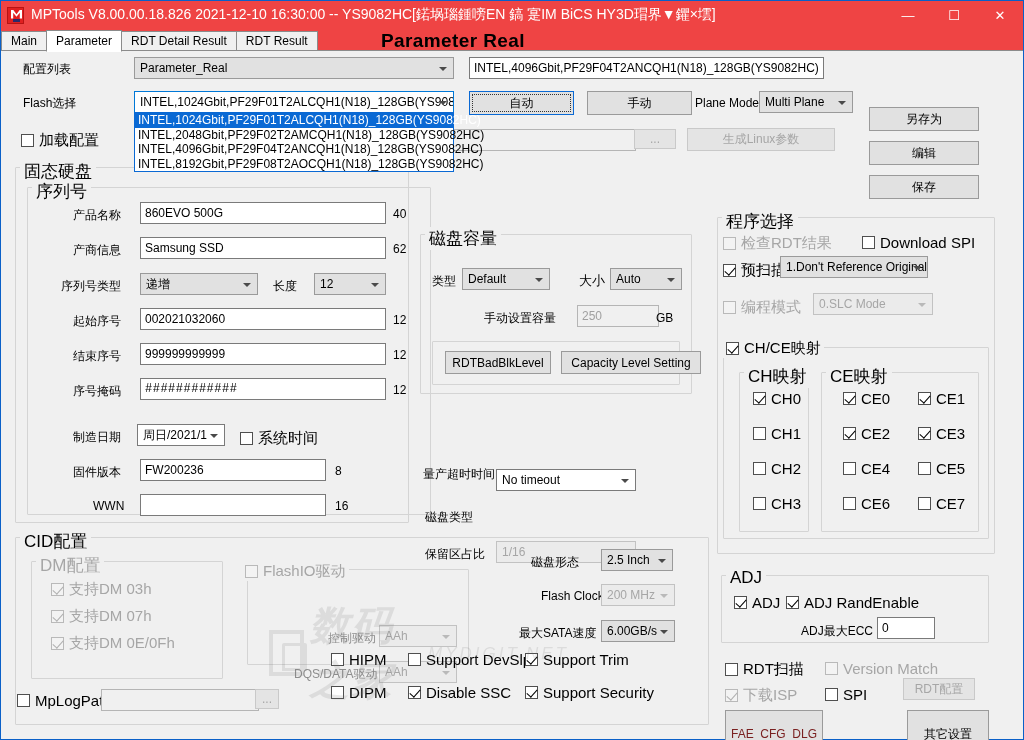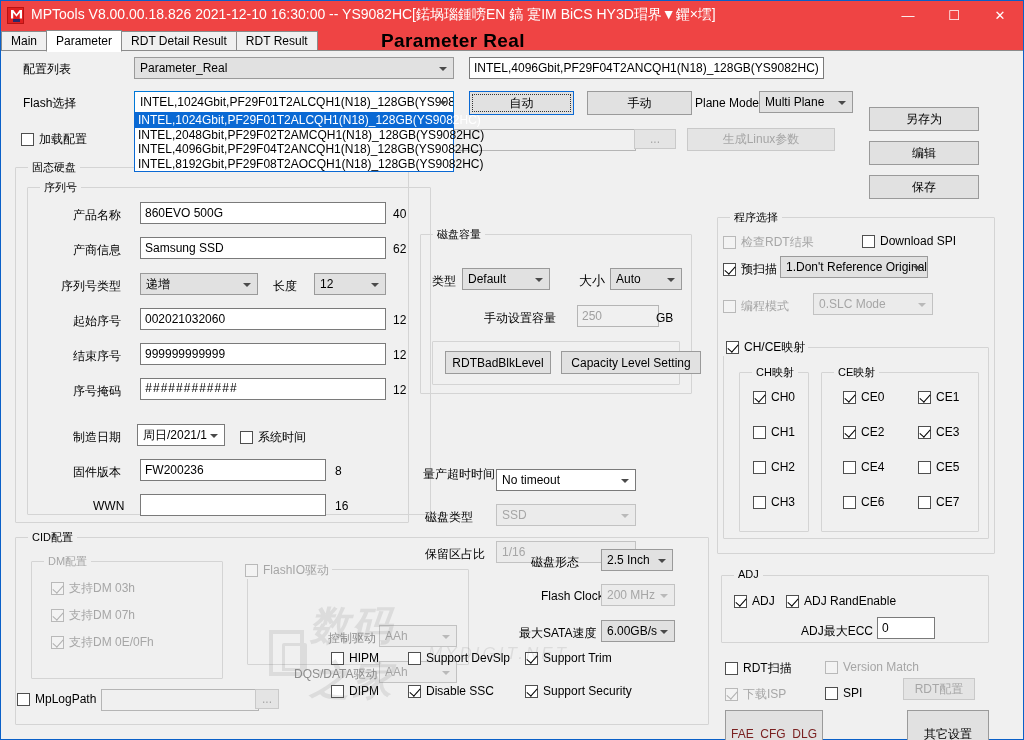--- a/index.html
+++ b/index.html
@@ -94,36 +94,36 @@
     border:1px solid #9a9a9a; background:#e1e1e1; height:24px;
     display:flex; align-items:center; justify-content:center;
     font-size:12px; white-space:nowrap; user-select:none;
   }
   .btn.focus { border:1px solid #0a69d4; }
   .btn.focus .inner { border:1px dotted #333; width:calc(100% - 4px); height:18px;
     display:flex; align-items:center; justify-content:center; }
   .btn.dis { color:#a6a6a6; border-color:#c9c9c9; background:#e4e4e4; }
   .btn.sm { height:20px; }
 
-  .cb { display:flex; align-items:center; gap:5px; white-space:nowrap; font-size:12px; }
+  .cb { display:flex; align-items:center; gap:5px; white-space:nowrap; font-size:15px; }
   .box { width:13px; height:13px; border:1px solid #4f4f4f; background:#fff; flex:none; position:relative; }
   .cb.checked .box::after {
     content:""; position:absolute; left:3px; top:0px; width:5px; height:9px;
     border:solid #000; border-width:0 1.6px 1.6px 0; transform:rotate(42deg);
   }
   .cb.dis { color:#a6a6a6; }
   .cb.dis .box { border-color:#b9b9b9; background:#f3f3f3; }
   .cb.dis.checked .box::after { border-color:#b0b0b0; }
 
   .group {
     position:absolute; border:1px solid #d4d4d4; border-radius:1px;
   }
   .group > .gtitle {
-    position:absolute; top:-8px; left:12px; background:#f0f0f0;
-    padding:0 4px; font-size:11px; white-space:nowrap;
+    position:absolute; top:-8px; left:4px; background:#f0f0f0;
+    padding:0 4px; font-size:17px; white-space:nowrap;
   }
   .group.dis > .gtitle { color:#a6a6a6; }
 
   .row { position:absolute; display:flex; align-items:center; }
 
   
   .popup {
     position:absolute; background:#fff; border:1px solid #0a69d4; z-index:60;
   }
   .popup .opt {
@@ -320,23 +320,20 @@
       <span>Capacity Level Setting</span>
     </div>
 
     <div style="position:absolute; left:422px; top:417px; width:66px; text-align:right; line-height:13px;">
       <span class="lbl">量产超时时间</span>
     </div>
     <div class="combo white" style="position:absolute; left:495px; top:418px; width:140px;">
       <span>No timeout</span>
     </div>
     <span class="lbl" style="position:absolute; left:424px; top:458px;">磁盘类型</span>
-    <div class="combo dis" style="position:absolute; left:495px; top:453px; width:140px;">
-      <span>SSD</span>
-    </div>
     <span class="lbl" style="position:absolute; left:424px; top:495px;">保留区占比</span>
     <div class="combo dis" style="position:absolute; left:495px; top:490px; width:140px;">
       <span>1/16</span>
     </div>
 
     <div class="group" style="left:716px; top:166px; width:278px; height:337px;">
       <span class="gtitle">程序选择</span>
     </div>
     <div class="cb dis" style="position:absolute; left:722px; top:183px;">
       <span class="box"></span>

